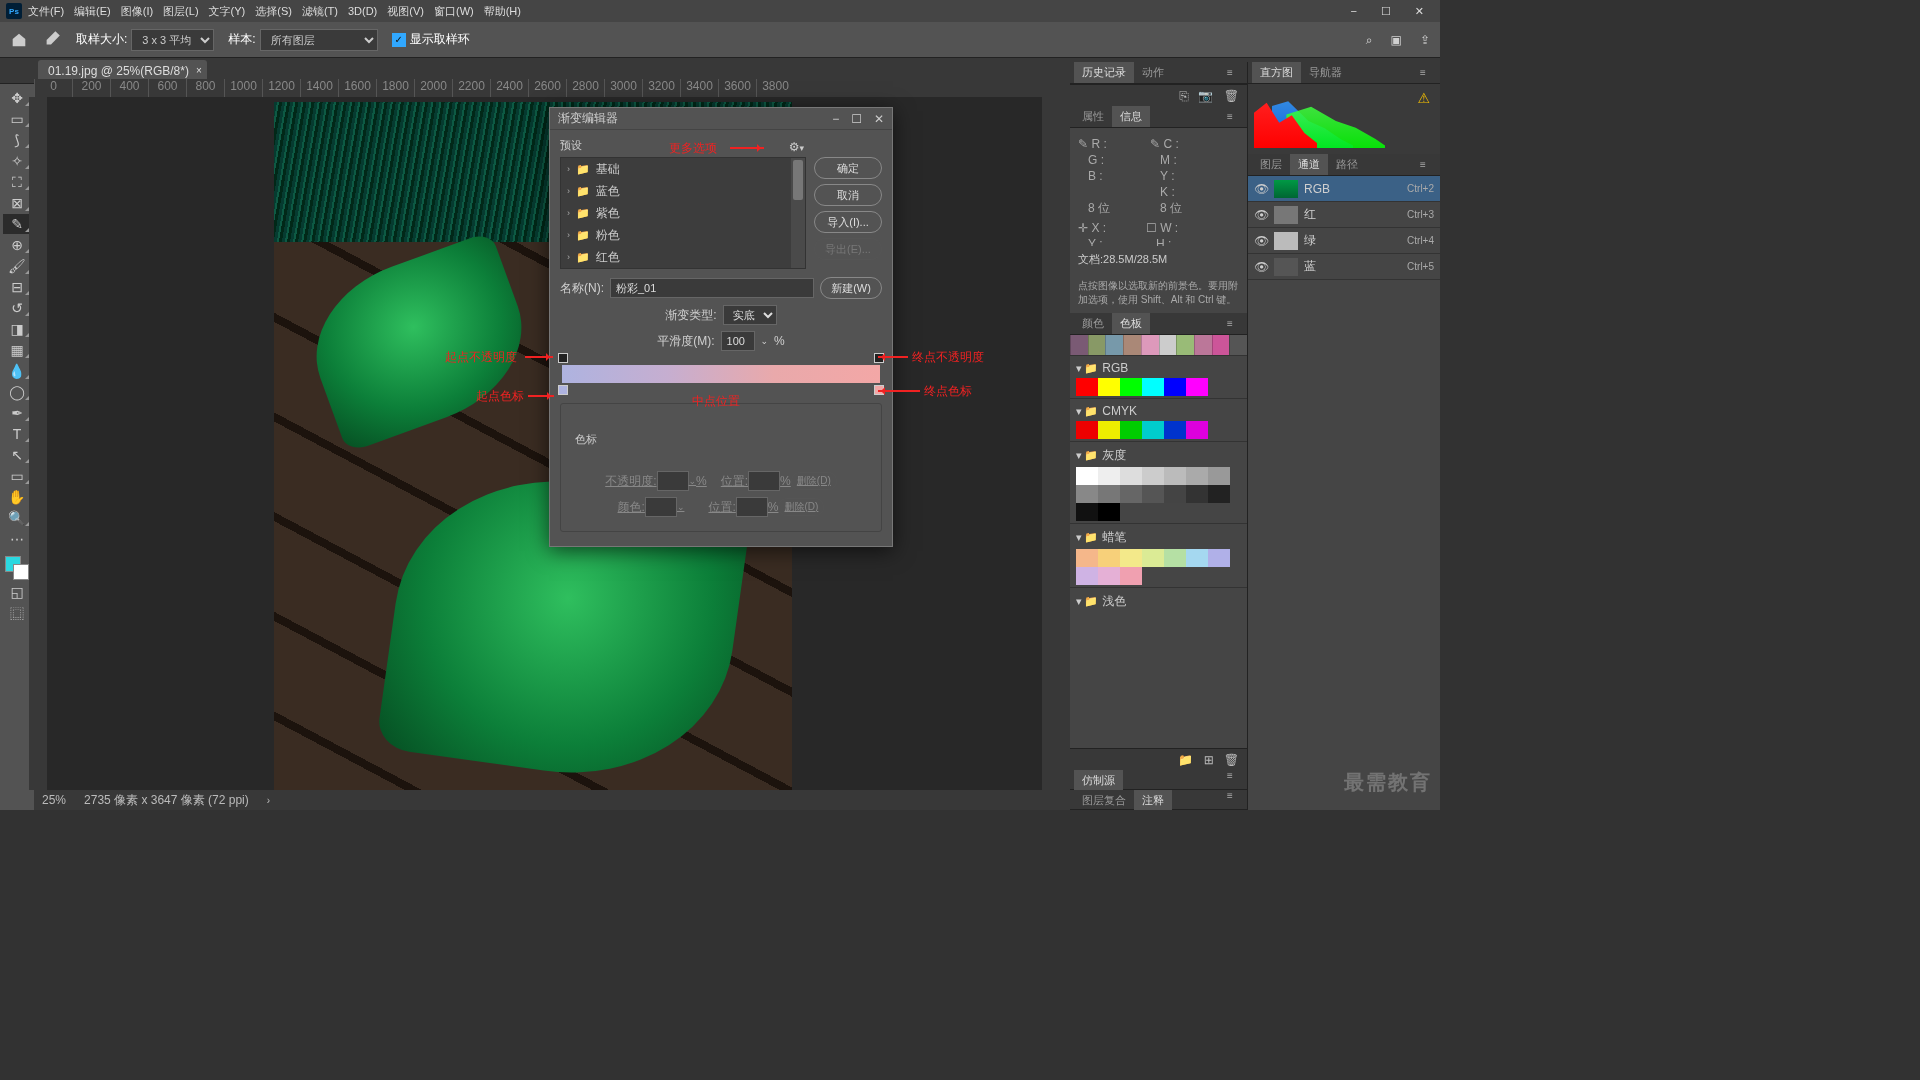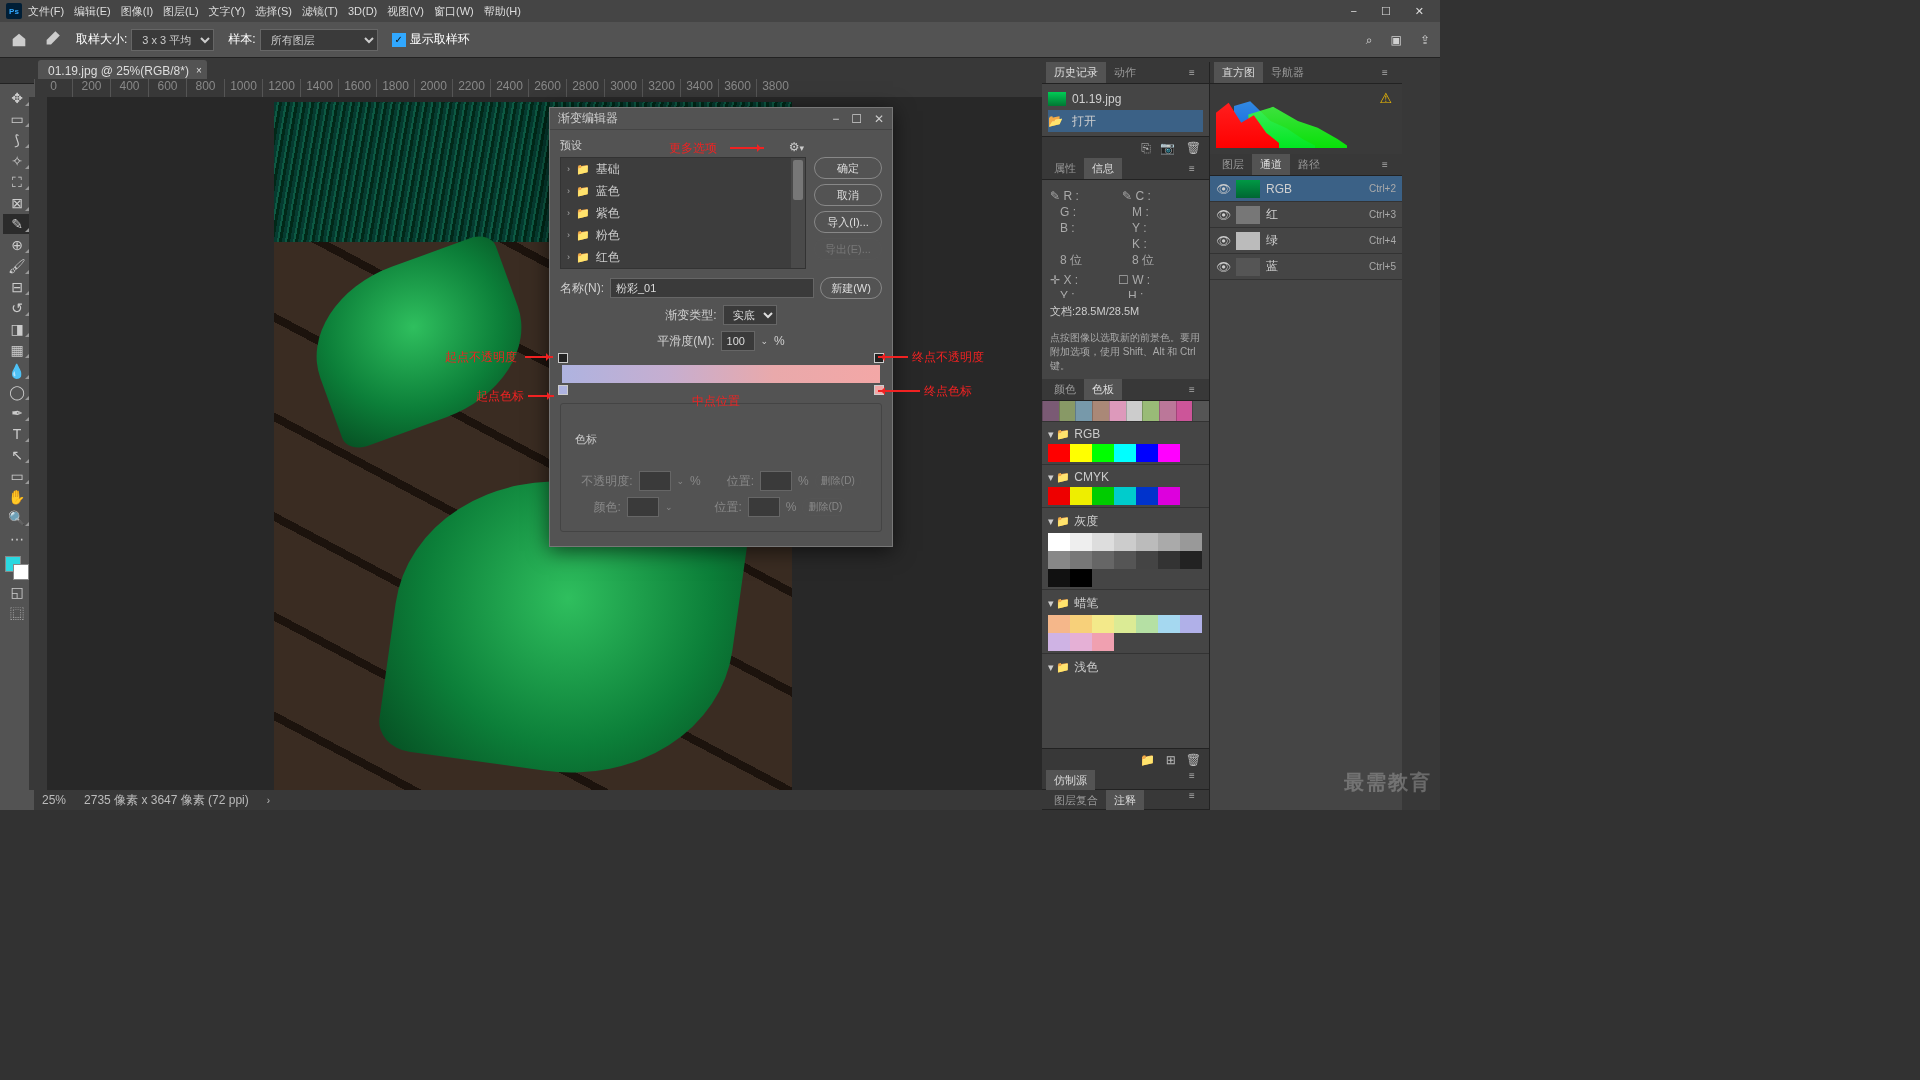--- a/index.html
+++ b/index.html
@@ -41,21 +41,21 @@
 .toolbox { position: absolute; top: 84px; left: 0; width: 34px; bottom: 0; background: #535353; display:flex; flex-direction:column; align-items:center; padding-top:4px; gap: 0;}
 .tool { width: 28px; height: 20px; display:flex; align-items:center; justify-content:center; color:#ccc; font-size: 14px; margin-bottom:1px; position:relative;}
 .tool.sel { background:#2b2b2b; }
 .tool.corner::after{content:'';position:absolute;right:2px;bottom:2px;border:2px solid transparent;border-right-color:#999;border-bottom-color:#999;}
 .colorswatch { margin-top: 4px; position:relative; width:28px; height:28px;}
 .colorswatch .fg{position:absolute;left:2px;top:2px;width:16px;height:16px;background:#2bd8e0;border:1px solid #888;}
 .colorswatch .bg{position:absolute;right:2px;bottom:2px;width:16px;height:16px;background:#fff;border:1px solid #888;}
 
 
 .rightcol { position:absolute; top:62px; right:0; bottom:0; width:398px; background:#383838; display:flex; }
-.col1{ width:168px; display:flex; flex-direction:column; border-right:1px solid #222;}
+.col1{ width:206px; display:flex; flex-direction:column; border-right:1px solid #222;padding-left:28px;}
 .col2{ width:192px; display:flex; flex-direction:column;}
 .panel-tabs { height:22px; background:#383838; border-bottom:1px solid #222; display:flex; align-items:center; padding-left:4px;}
 .ptab{ padding:3px 8px; font-size:11px; color:#999;}
 .ptab.active{ background:#535353; color:#ddd;}
 .panel-body { background:#454545; flex:none;}
 .mini-hamburger{width:14px;margin-left:auto;margin-right:6px;color:#aaa;font-size:10px;}
 
 .history-body{ height:52px; padding:4px 6px;}
 .hist-row{display:flex;align-items:center;height:22px;font-size:11px;gap:6px;}
 .hist-row.sel{background:#3b6186;}
@@ -113,21 +113,21 @@
 .redarrow.left::after{left:-1px;right:auto;border-left-color:transparent;border-right-color:#f02222;}
 
 .name-row{display:flex;align-items:center;gap:6px;margin-top:8px;}
 .name-row input, .inl-input{background:#3a3a3a;border:1px solid #666;color:#ddd;height:20px;padding:0 5px;font-size:11px;}
 .name-row .nf{flex:1;}
 .centered-row{display:flex;align-items:center;gap:6px;justify-content:center;margin-top:6px;font-size:11px;}
 .grad-bar{height:18px;margin:14px 2px 0;position:relative;background:linear-gradient(90deg,#aeb3e0,#c6aed0,#e9a9ab,#f3a7a6);}
 .stop-t{position:absolute;top:-12px;width:10px;height:10px;background:#222;border:1px solid #ccc;}
 .stop-b{position:absolute;bottom:-12px;width:10px;height:10px;border:1px solid #ccc;}
 .stops-area{border:1px solid #444;border-radius:3px;padding:10px 10px 8px;margin-top:20px;}
-.stops-area .srow{display:flex;align-items:center;gap:6px;margin:6px 0;font-size:11px;justify-content:center;color:#888;}
+.stops-area .srow{display:flex;align-items:center;margin:6px 0;font-size:11px;justify-content:center;color:#888;text-decoration:underline;}
 .stops-area .smbtn{width:46px;height:18px;border:1px solid #555;border-radius:9px;background:#535353;color:#888;font-size:10px;display:flex;align-items:center;justify-content:center;}
 .footer-icons{display:flex;gap:10px;align-items:center;justify-content:flex-end;height:22px;padding:0 8px;color:#bbb;border-top:1px solid #222;font-size:12px;}
 .small-tabs{height:20px;background:#383838;display:flex;align-items:flex-start;padding-left:4px;border-bottom:1px solid #222;}
 .watermark{position:absolute;right:8px;bottom:14px;font-size:20px;color:rgba(255,255,255,.25);font-weight:bold;letter-spacing:2px;}
 </style>
 </head>
 <body>
 
 <div class="menubar">
   <div class="logo">Ps</div>
@@ -346,30 +346,20 @@
 </div>
 
 <div class="rightcol">
   <div class="col1">
 
     <div class="panel-tabs">
         <div class="ptab active">历史记录</div>
         <div class="ptab">动作</div>
         <span class="mini-hamburger">≡</span>
       </div>
-    <div class="panel-body history-body">
-      <div class="hist-row">
-          <span class="hist-thumb"></span>
-          <span>01.19.jpg</span>
-        </div>
-      <div class="hist-row sel">
-          <span style="width:18px;">📂</span>
-          <span>打开</span>
-        </div>
-    </div>
     <div class="footer-icons">
         <span>⎘</span>
         <span>📷</span>
         <span>🗑</span>
       </div>
 
     <div class="panel-tabs">
         <div class="ptab">属性</div>
         <div class="ptab active">信息</div>
         <span class="mini-hamburger">≡</span>

